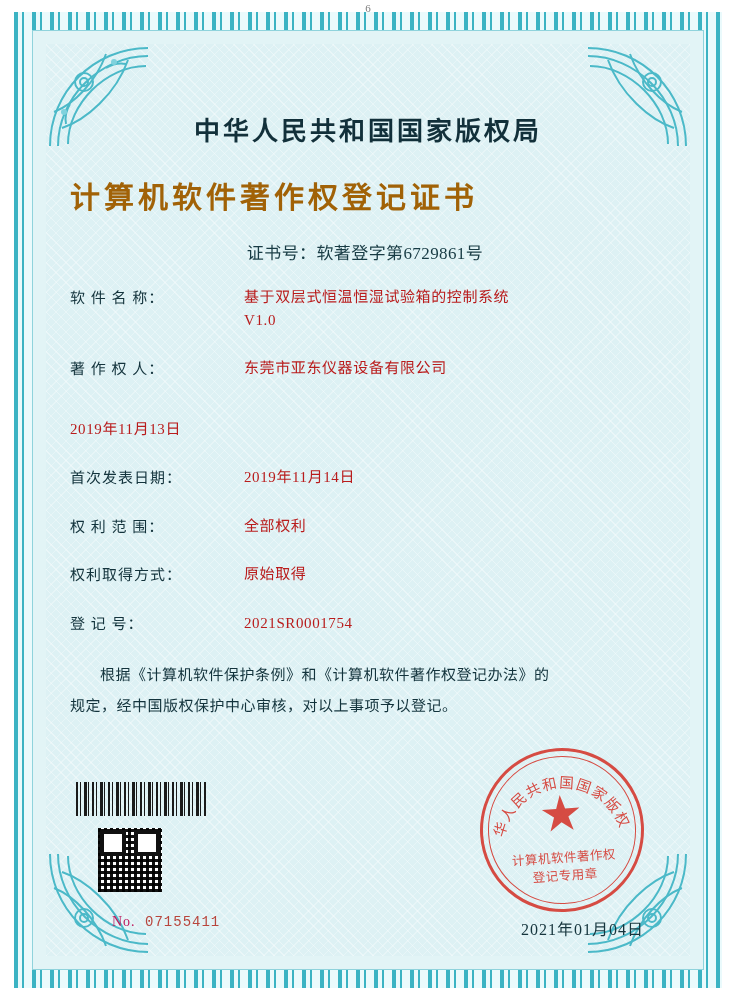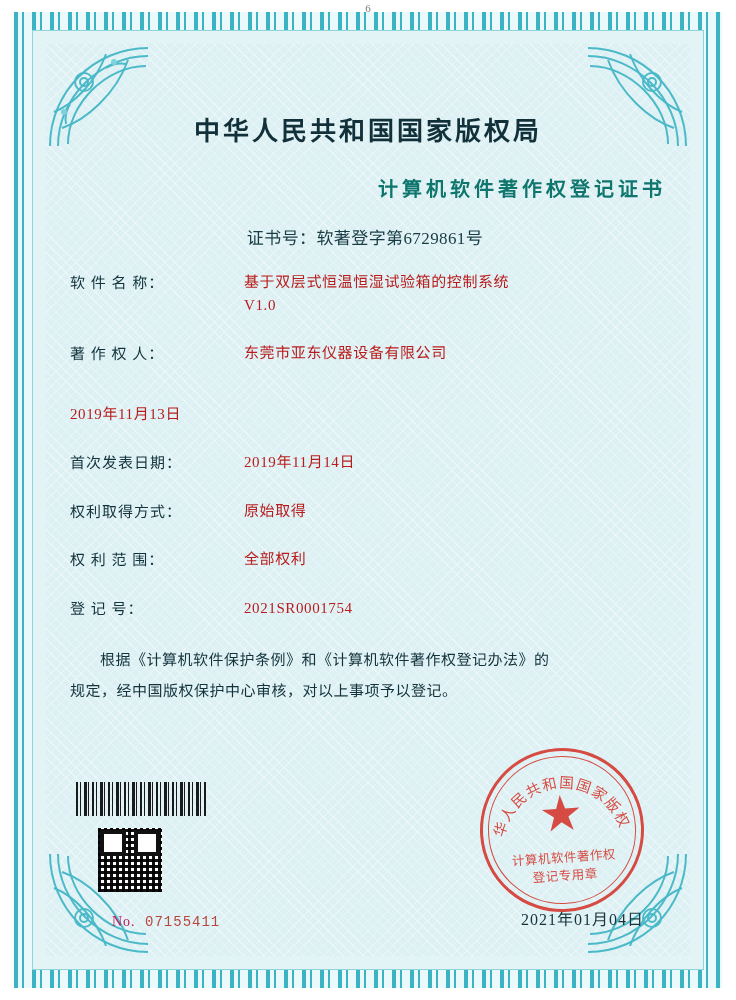--- a/index.html
+++ b/index.html
@@ -116,26 +116,26 @@
     text-align: center;
     font-size: 26px;
     letter-spacing: 3px;
     font-weight: 700;
     margin-top: 40px;
     color: #12303a;
     font-family: "Liberation Serif", "DejaVu Serif", serif;
   }
 
   .doc-title {
-    text-align: right;
-    font-size: 20px;
+    text-align: left;
+    font-size: 30px;
     letter-spacing: 4px;
     font-weight: 700;
     margin-top: 26px;
-    color: #0f766e;
+    color: #a16207;
   }
 
   .cert-no {
     text-align: center;
     font-size: 17px;
     letter-spacing: 0.4px;
     margin-top: 22px;
     padding-right: 6px;
     color: #183b44;
   }
@@ -225,21 +225,21 @@
     font-size: 14px;
     color: #b8453c;
     letter-spacing: 1px;
     font-family: "Liberation Mono", monospace;
   }
   .serial .prefix { color: #be185d; font-family: "Liberation Serif", serif; padding-left: 36px; }
 
   .issue-date {
     position: absolute;
     right: 92px;
-    bottom: 70px;
+    bottom: 60px;
     font-size: 16px;
     letter-spacing: 1px;
     color: #16353d;
   }
 
   
   .seal {
     position: absolute;
     right: 92px;
     bottom: 88px;
@@ -390,27 +390,27 @@
       <div class="field-row">
         <div class="field-value">2019年11月13日</div>
       </div>
 
       <div class="field-row">
         <div class="field-label">首次发表日期：</div>
         <div class="field-value">2019年11月14日</div>
       </div>
 
       <div class="field-row">
+        <div class="field-label">权 利 范 围：</div>
+        <div class="field-value">全部权利</div>
+      </div>
+
+      <div class="field-row">
         <div class="field-label">权利取得方式：</div>
         <div class="field-value">原始取得</div>
-      </div>
-
-      <div class="field-row">
-        <div class="field-label">权 利 范 围：</div>
-        <div class="field-value">全部权利</div>
       </div>
 
       <div class="field-row">
         <div class="field-label">登 记 号：</div>
         <div class="field-value">2021SR0001754</div>
       </div>
 
     </div>
 
     <div class="statement">

